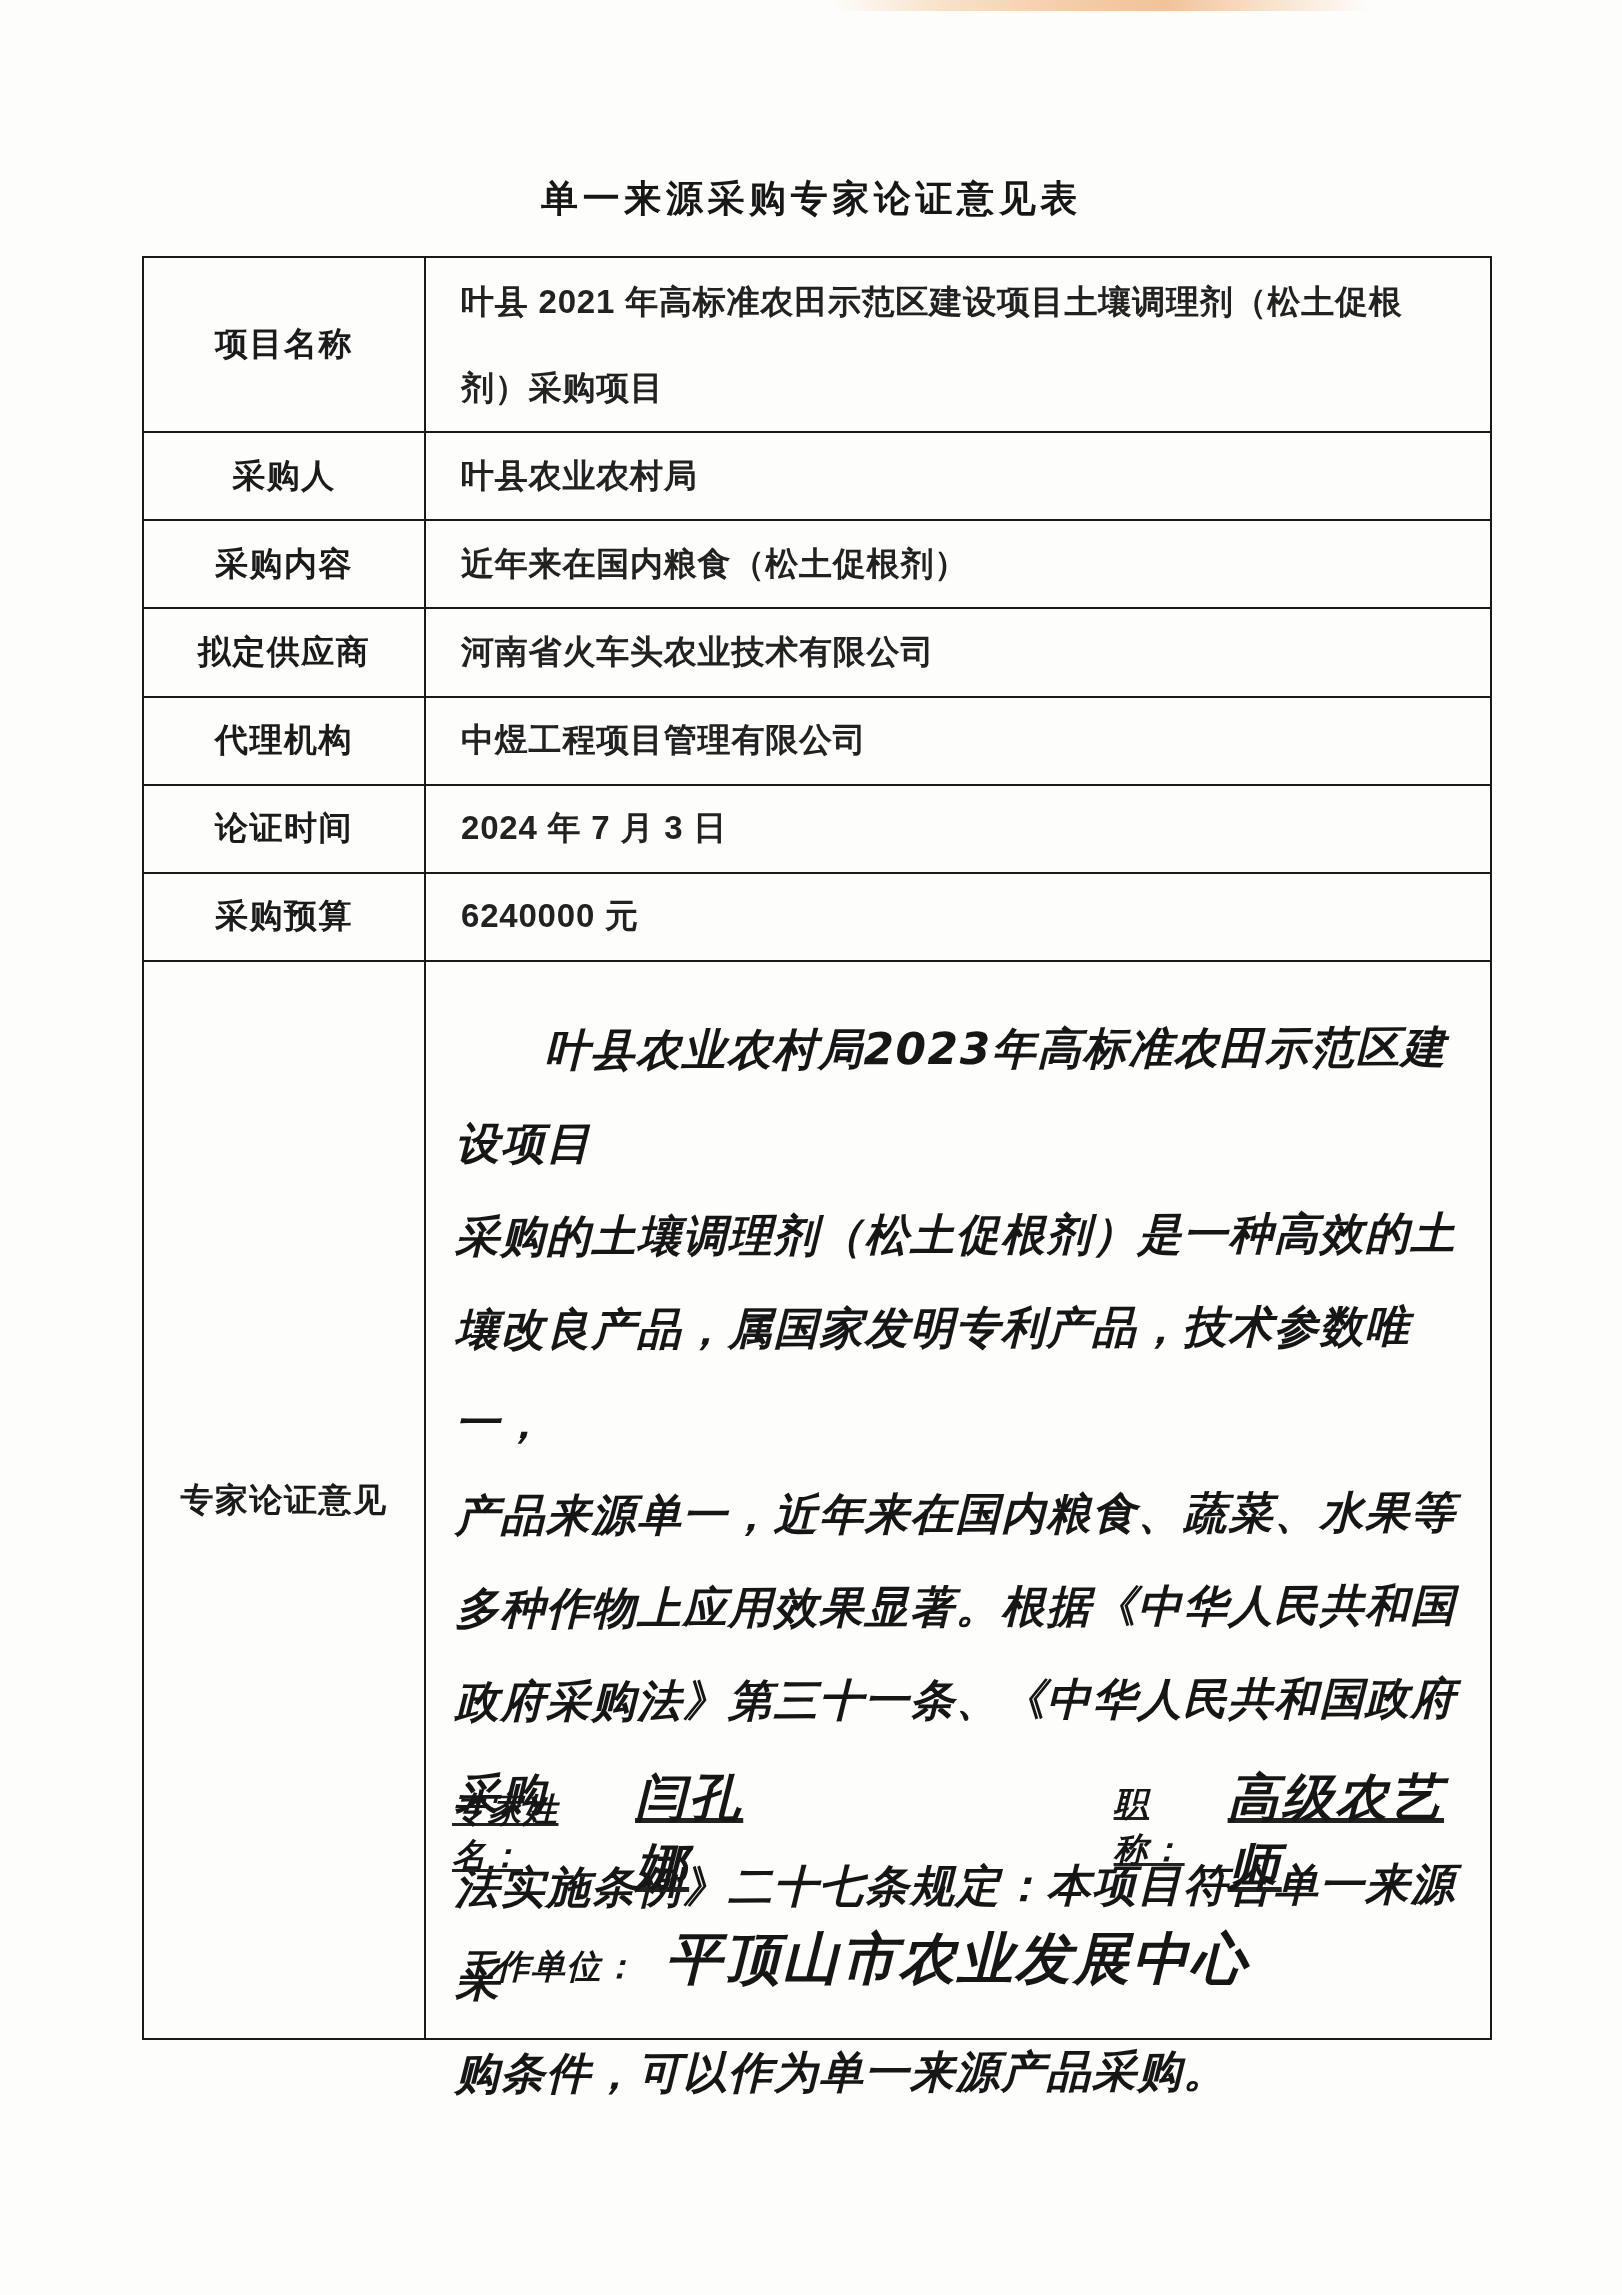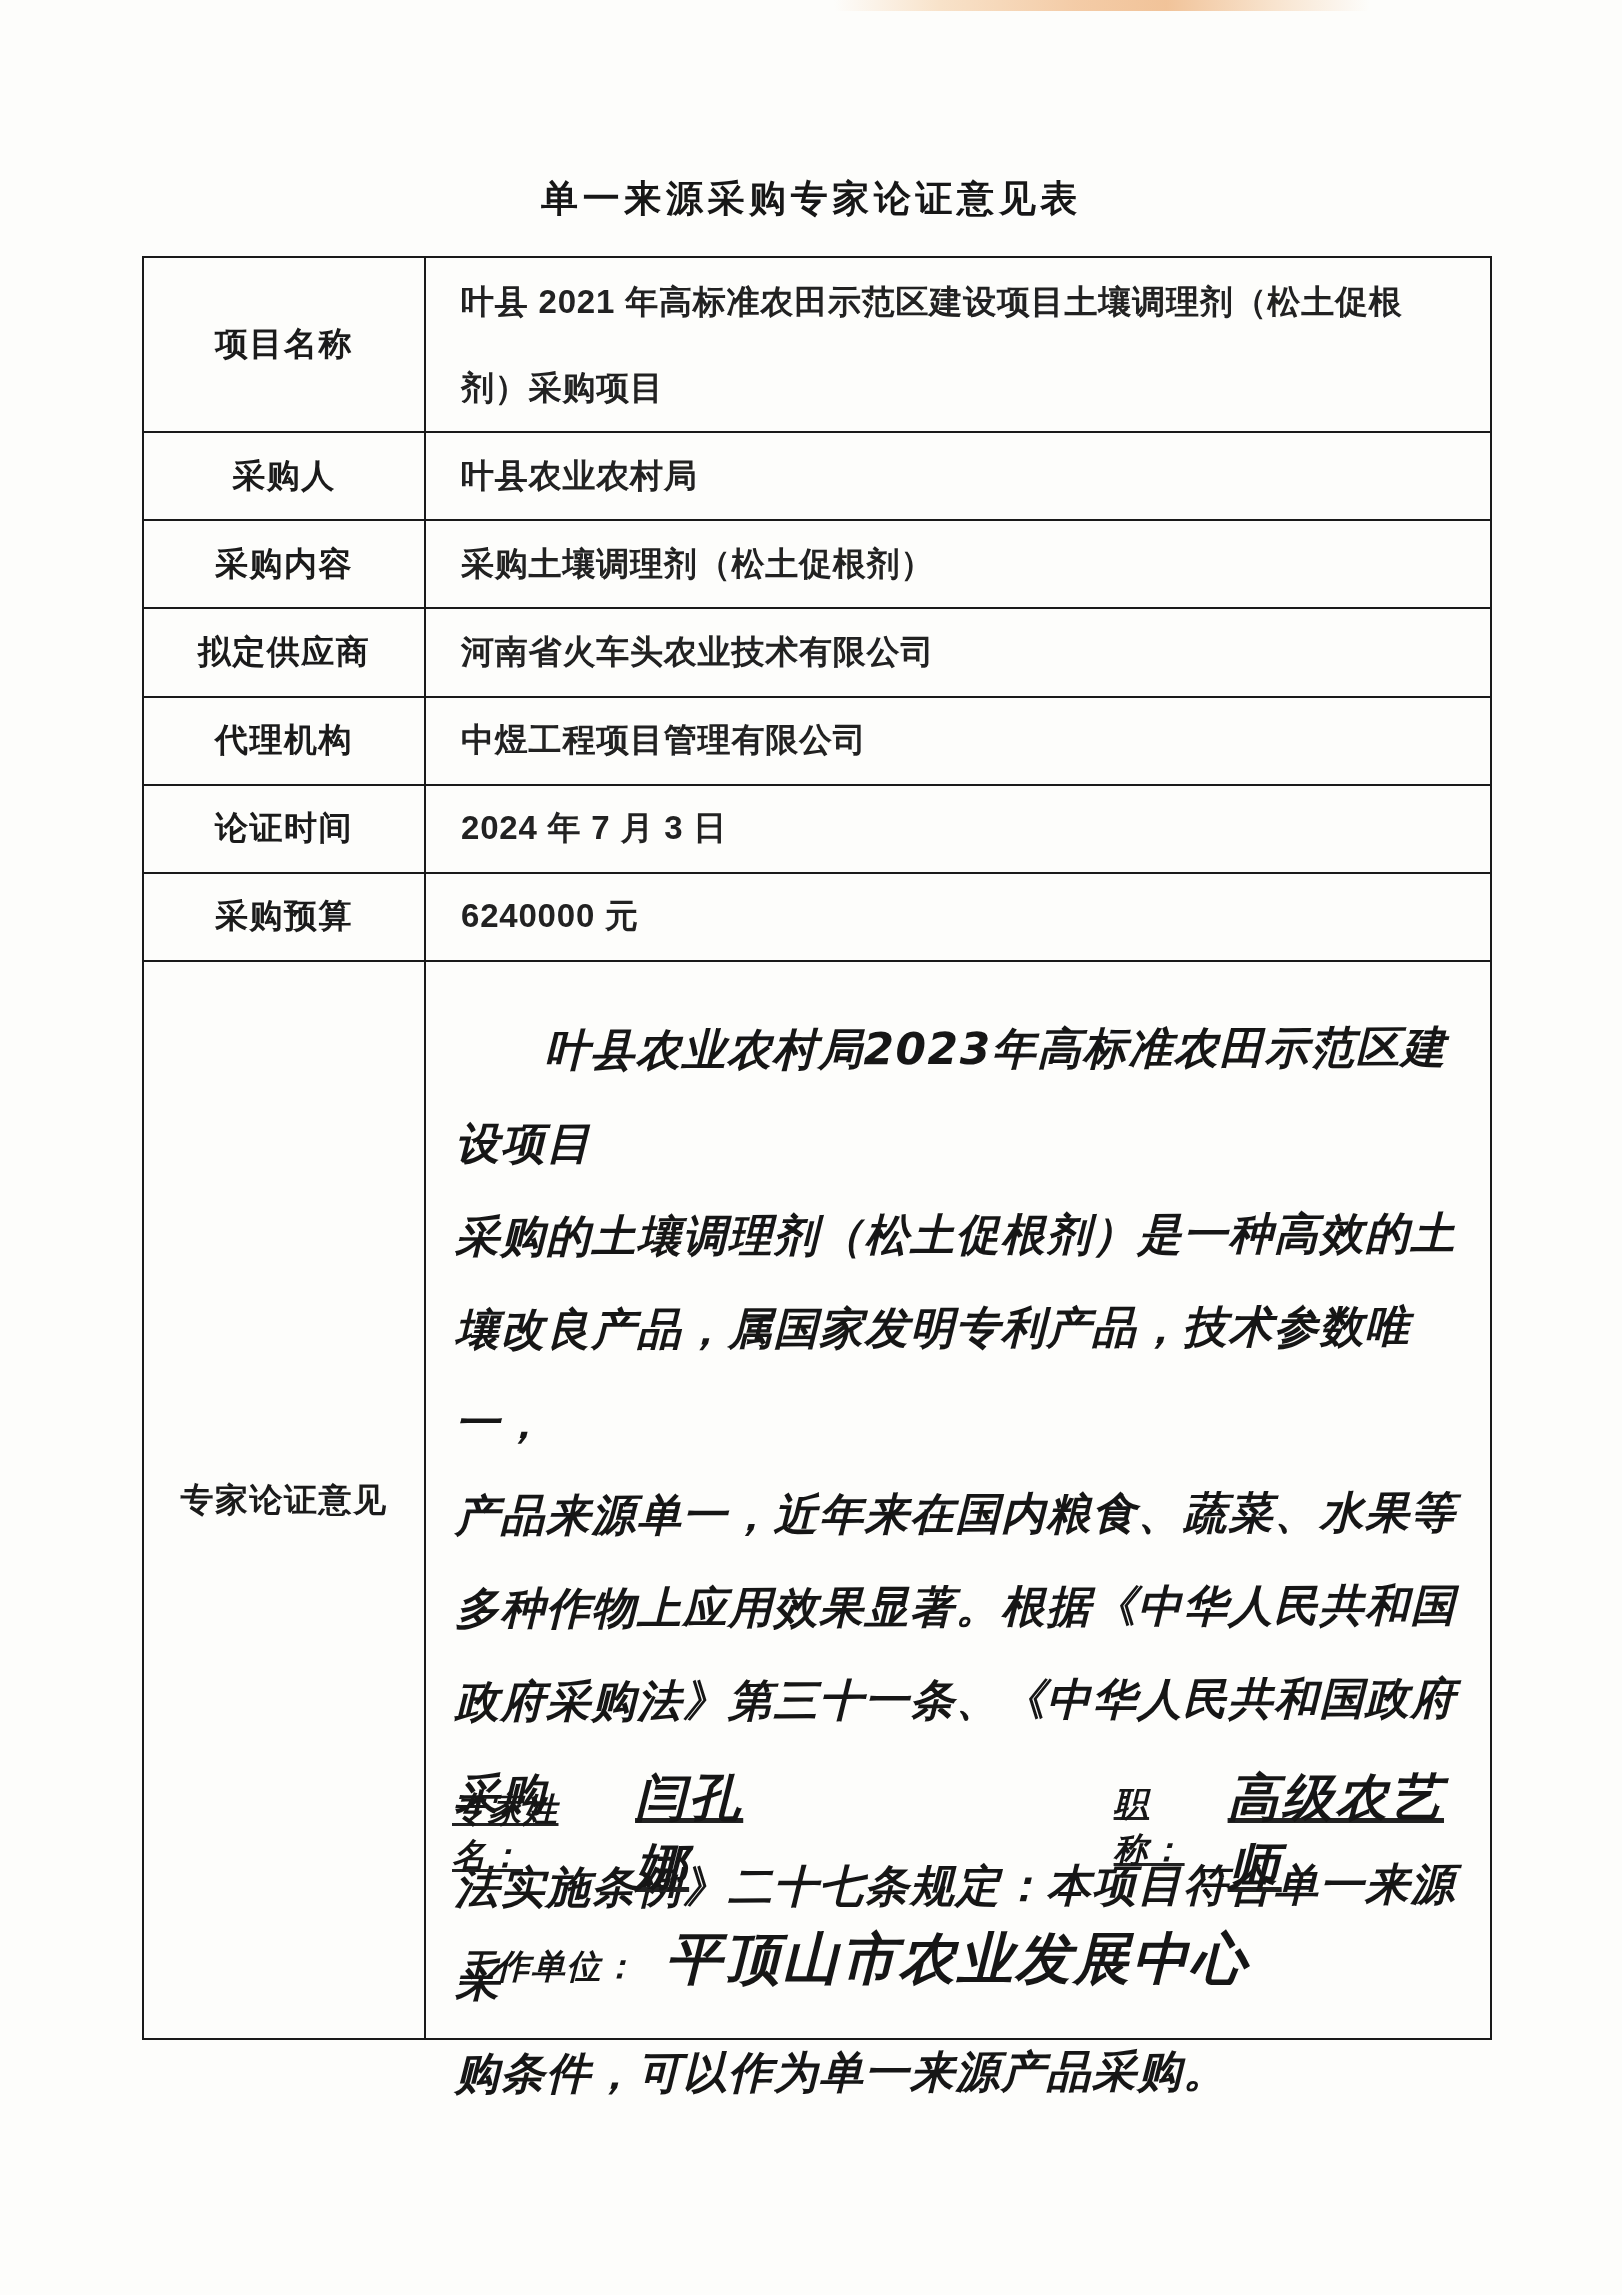--- a/index.html
+++ b/index.html
@@ -99,21 +99,21 @@
       <div class="cell-value">叶县 2021 年高标准农田示范区建设项目土壤调理剂（松土促根剂）采购项目</div>
     </div>
 
     <div class="row row-simple">
       <div class="cell-label">采购人</div>
       <div class="cell-value">叶县农业农村局</div>
     </div>
 
     <div class="row row-simple">
       <div class="cell-label">采购内容</div>
-      <div class="cell-value">采购土壤调理剂（松土促根剂）</div>
+      <div class="cell-value">近年来在国内粮食（松土促根剂）</div>
     </div>
 
     <div class="row row-simple">
       <div class="cell-label">拟定供应商</div>
       <div class="cell-value">河南省火车头农业技术有限公司</div>
     </div>
 
     <div class="row row-simple">
       <div class="cell-label">代理机构</div>
       <div class="cell-value">中煜工程项目管理有限公司</div>

